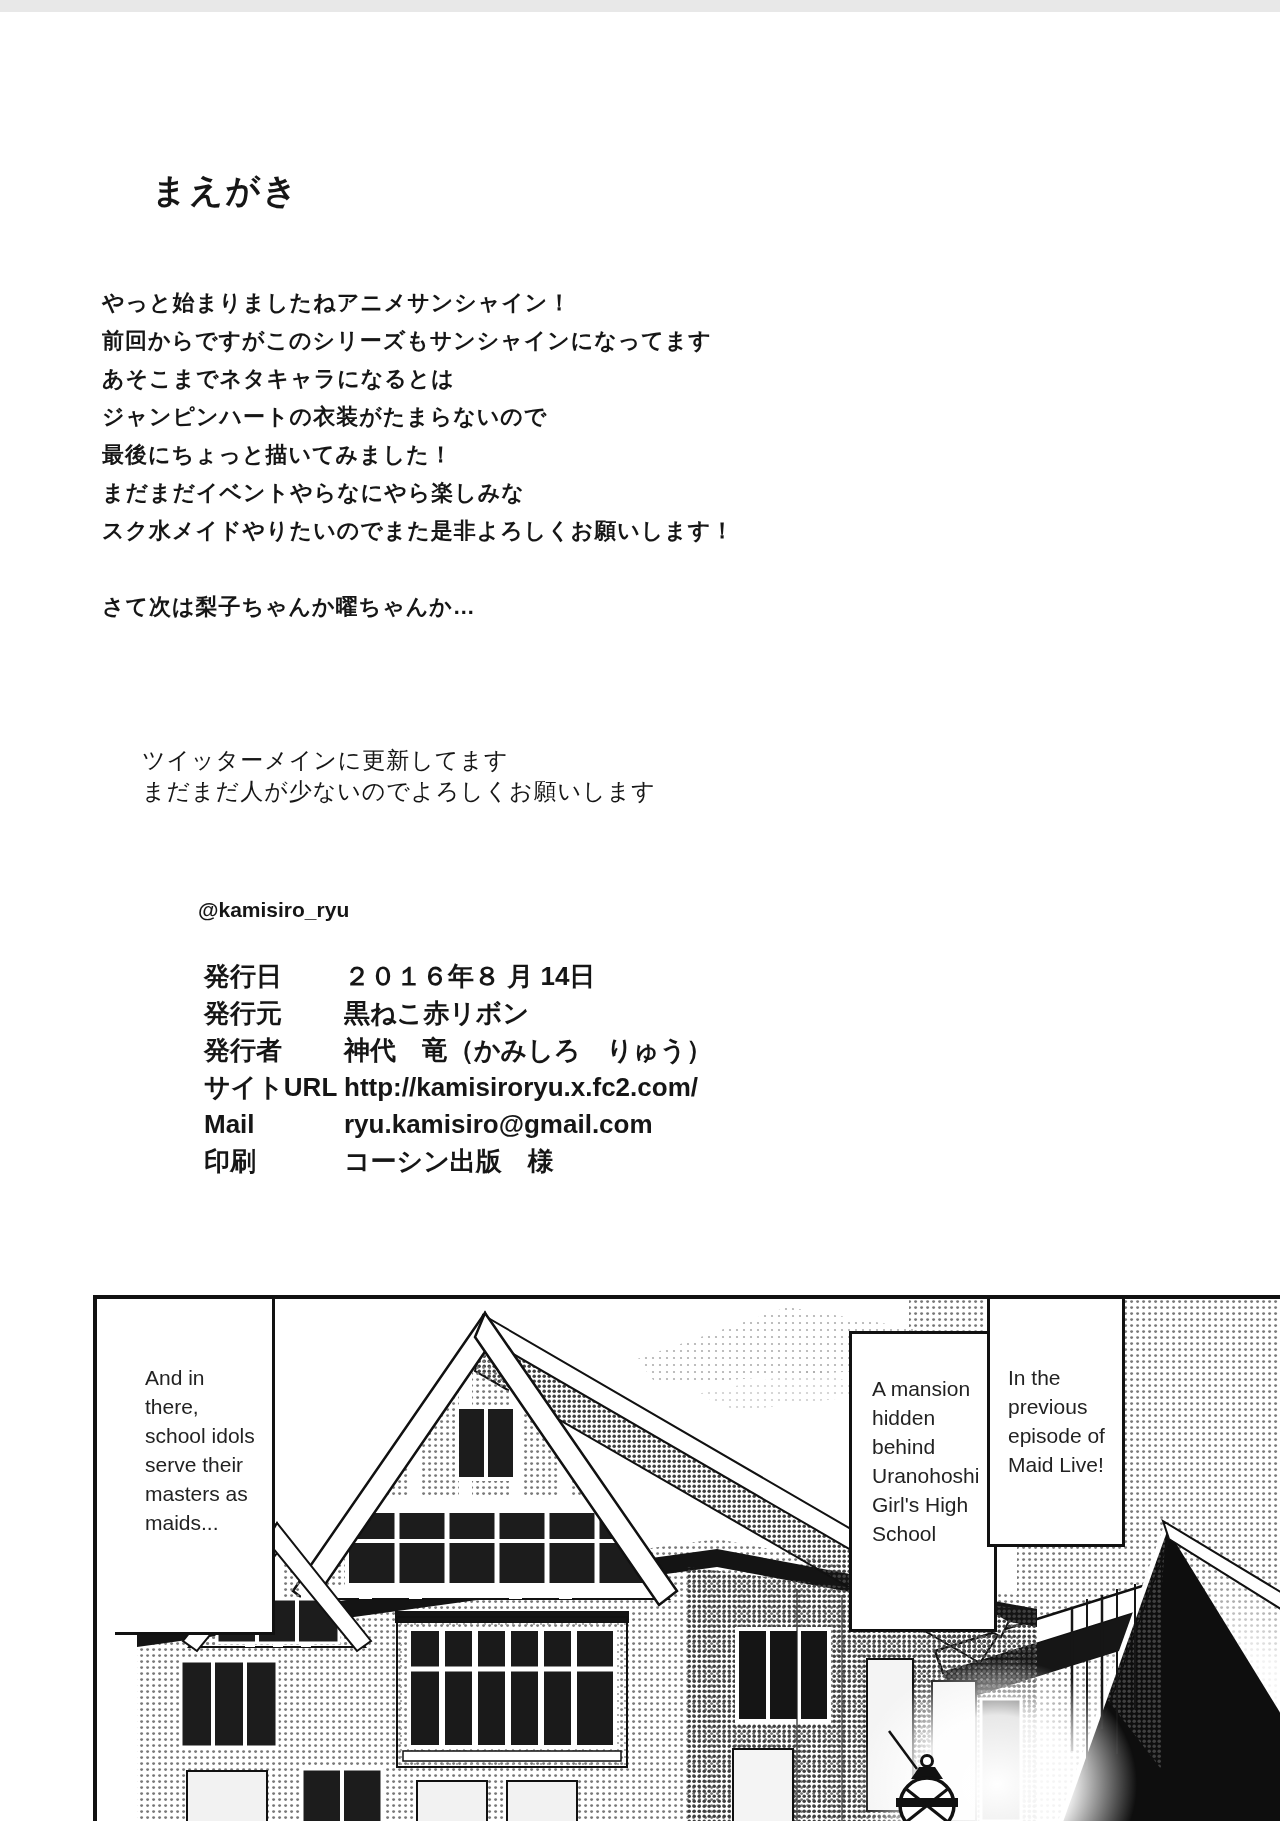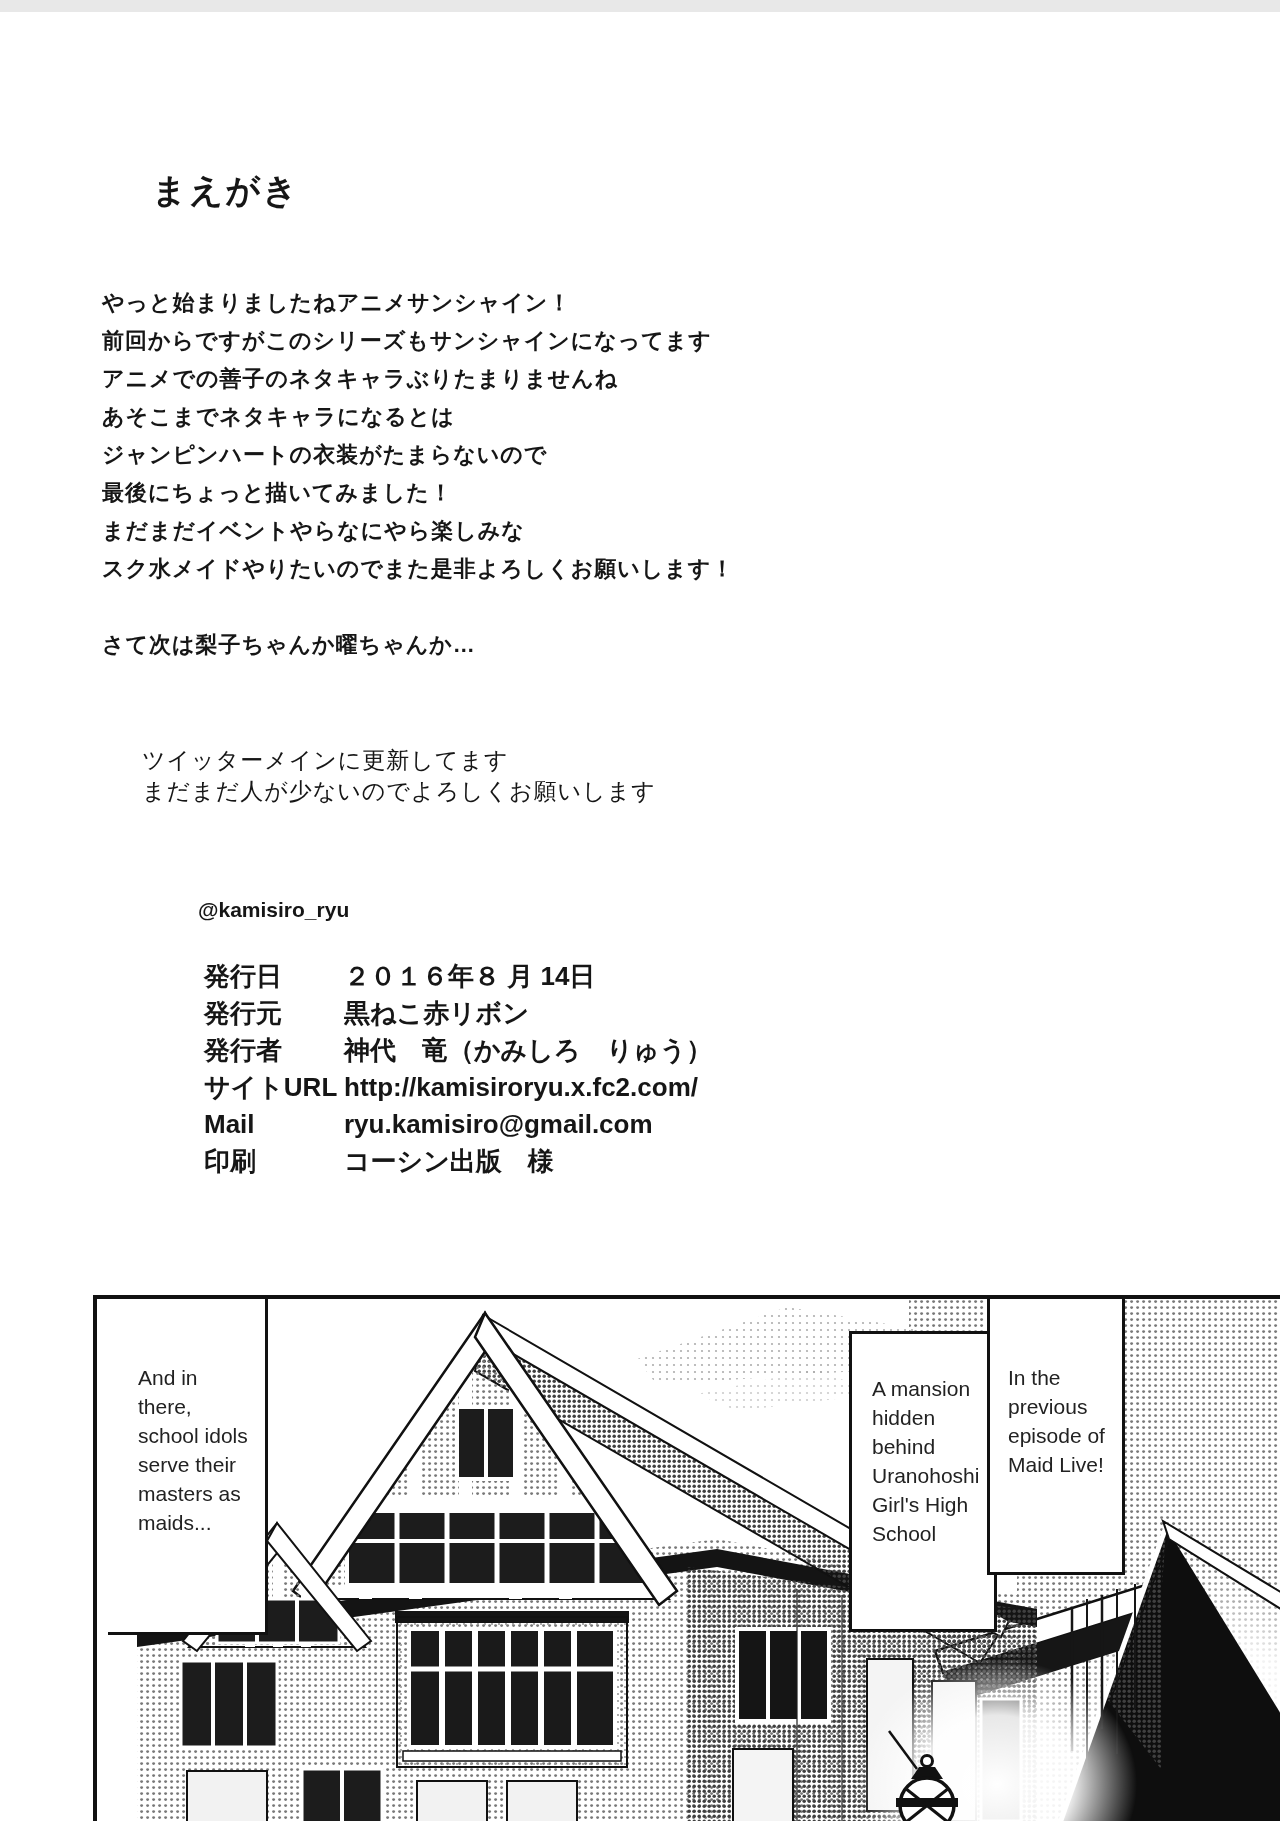--- a/index.html
+++ b/index.html
@@ -32,46 +32,45 @@
     left:93px;top:1283px;width:1187px;height:538px;
     border-top:4px solid #111;border-left:4px solid #111;
     background:#fff;overflow:hidden;
   }
   .panel svg{position:absolute;left:0;top:0;}
   .cap{
     position:absolute;background:#fff;box-sizing:border-box;
     font-size:21px;line-height:29px;color:#222;letter-spacing:0px;
   }
   .cap-left{
-    left:11px;top:0;width:160px;height:336px;
+    left:18px;top:0;width:160px;height:336px;
     border-right:3px solid #111;border-bottom:3px solid #111;
     padding:64px 16px 0 30px;
   }
   .cap-mansion{
     left:752px;top:32px;width:148px;height:301px;
     border:3px solid #111;
     padding:40px 8px 0 20px;
   }
   .cap-previous{
-    left:890px;top:0;width:138px;height:276px;
+    left:890px;top:0;width:138px;height:248px;
     border:3px solid #111;border-top:none;
     padding:64px 6px 0 18px;
   }
 </style>
 </head>
 <body>
 
 <div class="page">
 
   <div class="abs title">まえがき</div>
 
   <div class="abs intro">
     <div class="line">やっと始まりましたねアニメサンシャイン！</div>
     <div class="line">前回からですがこのシリーズもサンシャインになってます</div>
-    <div class="line">アニメでの善子のネタキャラぶりたまりませんね</div>
     <div class="line">あそこまでネタキャラになるとは</div>
     <div class="line">ジャンピンハートの衣装がたまらないので</div>
     <div class="line">最後にちょっと描いてみました！</div>
     <div class="line">まだまだイベントやらなにやら楽しみな</div>
     <div class="line">スク水メイドやりたいのでまた是非よろしくお願いします！</div>
     <div class="line para2">さて次は梨子ちゃんか曜ちゃんか…</div>
   </div>
 
   <div class="abs tw-note">
     <div class="nline">ツイッターメインに更新してます</div>

